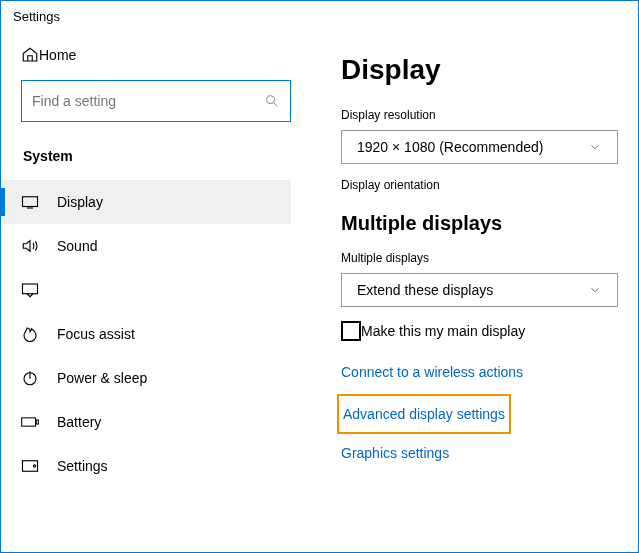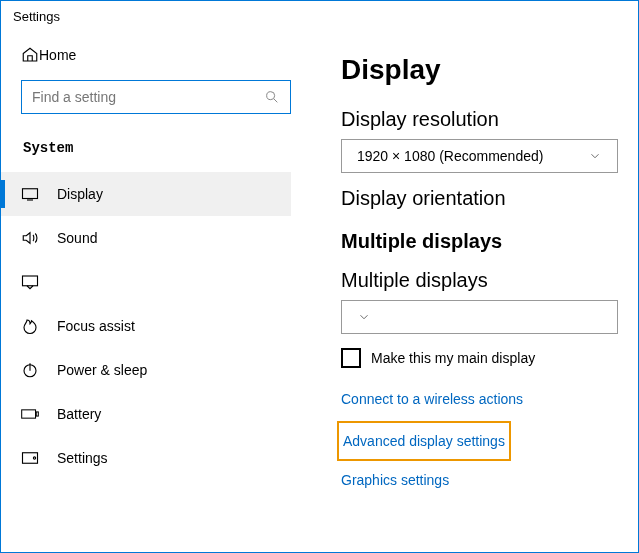--- a/index.html
+++ b/index.html
@@ -3,37 +3,37 @@
 <meta charset="utf-8">
 <style>
 * { box-sizing: border-box; margin: 0; padding: 0; font-family: "Segoe UI", Arial, sans-serif; }
 body { width: 639px; height: 553px; border: 1px solid #0078d7; background: #fff; overflow: hidden; }
 .titlebar { padding: 8px 12px 0 12px; font-size: 13px; color: #000; }
 .container { display: flex; height: calc(100% - 24px); }
 .sidebar { width: 310px; padding: 22px 20px 0 20px; }
 .home-row { display: flex; align-items: center; margin-bottom: 16px; cursor: pointer; }
 .home-row .icon { width: 18px; display:flex; align-items:center; }
 .home-row span.txt { font-size: 14px; }
-.search { border: 1px solid #0078d7; height: 34px; display: flex; align-items: center; padding: 0 10px; margin-bottom: 26px; }
+.search { border: 1px solid #0078d7; height: 42px; display: flex; align-items: center; padding: 0 10px; margin-bottom: 26px; }
 .search input { border: none; outline: none; flex: 1; font-size: 14px; color: #666; background: transparent; }
 .search input::placeholder { color: #777; }
 .search .sicon { color: #777; }
-.category { font-weight: 600; font-size: 14px; margin-bottom: 16px; padding-left: 2px; font-family: Liberation Mono, monospace; }
+.category { font-weight: 600; font-size: 14px; margin-bottom: 16px; padding-left: 2px; }
 .nav { list-style: none; margin-left: -20px; }
 .nav li { display: flex; align-items: center; height: 44px; padding-left: 20px; gap: 18px; cursor: pointer; font-size: 14px; position: relative; }
 .nav li.active::before { content: ""; position: absolute; left: 0; top: 8px; bottom: 8px; width: 4px; background: #0078d7; }
 .nav li.active { background: #f0f0f0; }
 .nav .icon { width: 18px; display: flex; align-items: center; justify-content: center; }
 .main { flex: 1; padding: 30px 20px 0 30px; overflow: hidden; }
 .h1 { font-size: 28px; font-weight: 600; margin-bottom: 22px; }
-.field-label { font-size: 20px; margin-bottom: 8px; }
+.field-label { font-size: 12px; margin-bottom: 8px; }
 .select { border: 1px solid #999; height: 34px; display: flex; align-items: center; justify-content: space-between; padding: 0 15px; font-size: 14px; margin-bottom: 14px; cursor: pointer; max-width: 280px; }
 .select .chev { color: #555; }
 .h2 { font-size: 20px; font-weight: 600; margin: 20px 0 16px 0; }
-.checkbox-row { display: flex; align-items: center; gap: 10px; font-size: 14px; margin: 14px 0 22px 0; cursor: pointer; }
+.checkbox-row { display: flex; align-items: center; font-size: 14px; margin: 14px 0 22px 0; cursor: pointer; }
 .checkbox-row .box { width: 20px; height: 20px; border: 2px solid #000; }
 .link { color: #0067c0; font-size: 14px; display: inline-block; margin-bottom: 14px; cursor: pointer; }
 .link.highlight { border: 2px solid #ed9700; padding: 10px 4px; margin-left: -4px; margin-bottom: 10px; }
 svg { display: block; }
 </style>
 </head>
 <body>
 
 <div class="titlebar">Settings</div>
 
@@ -140,20 +140,21 @@
           </svg>
       </span>
     </div>
 
     <div class="field-label">Display orientation</div>
 
     <div class="h2">Multiple displays</div>
 
     <div class="field-label">Multiple displays</div>
     <div class="select">
+      <span>Extend these displays</span>
       <span class="chev">
         <svg width="14" height="14" viewBox="0 0 24 24" fill="none" stroke="#555" stroke-width="1.5">
             <path d="m6 9 6 6 6-6"></path>
           </svg>
       </span>
     </div>
 
     <div class="checkbox-row">
       <span class="box"></span>
       <span>Make this my main display</span>

